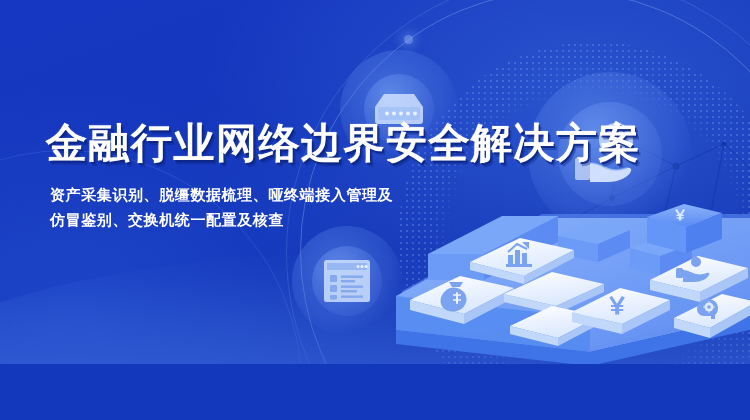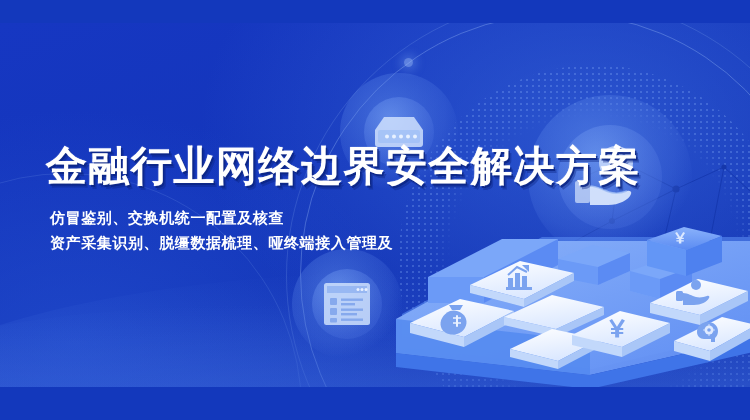--- a/index.html
+++ b/index.html
@@ -7,21 +7,20 @@
     width:750px;height:420px;overflow:hidden;
     font-family:"Liberation Sans","DejaVu Sans",sans-serif;
     background:#1338bc;
   }
   #banner{
     position:relative;width:750px;height:364px;overflow:hidden;
     background:
       radial-gradient(ellipse 620px 420px at 78% 28%, rgba(62,110,224,.55) 0%, rgba(62,110,224,0) 62%),
       radial-gradient(ellipse 520px 360px at 10% 88%, rgba(40,86,214,.50) 0%, rgba(40,86,214,0) 65%),
       linear-gradient(160deg,#1637c2 0%,#1335b9 48%,#1030ad 100%);
-    margin-top: 23px;
   }
 
   
   .bg-layer{position:absolute;inset:0;pointer-events:none;}
 
   .globe-dots{
     position:absolute;left:398px;top:42px;width:392px;height:392px;
     border-radius:50%;
     background-image:radial-gradient(rgba(150,190,255,.40) 1px, transparent 1.2px);
     background-size:6px 6px;
@@ -182,22 +181,22 @@
         <rect x="19" y="27.5" width="22" height="2.4"></rect>
         <rect x="19" y="32" width="16" height="2.4"></rect>
         <rect x="19" y="37.5" width="22" height="2.4"></rect>
       </g>
     </svg>
   </div>
 
   <div id="text-block">
     <h1 id="main-title">金融行业网络边界安全解决方案</h1>
     <div id="subtitle">
+      <span class="line">资产采集识别、脱缰数据梳理、哑终端接入管理及</span>
       <span class="line">仿冒鉴别、交换机统一配置及核查</span>
-      <span class="line">资产采集识别、脱缰数据梳理、哑终端接入管理及</span>
     </div>
   </div>
 
   <div id="platform">
     <svg width="370" height="170" viewBox="0 0 370 170">
       <defs>
         <linearGradient id="gTop" x1="0" y1="0" x2="1" y2="1">
           <stop offset="0%" stop-color="#8fb6fb"></stop>
             <stop offset="100%" stop-color="#5f8ef4"></stop>
         </linearGradient>

